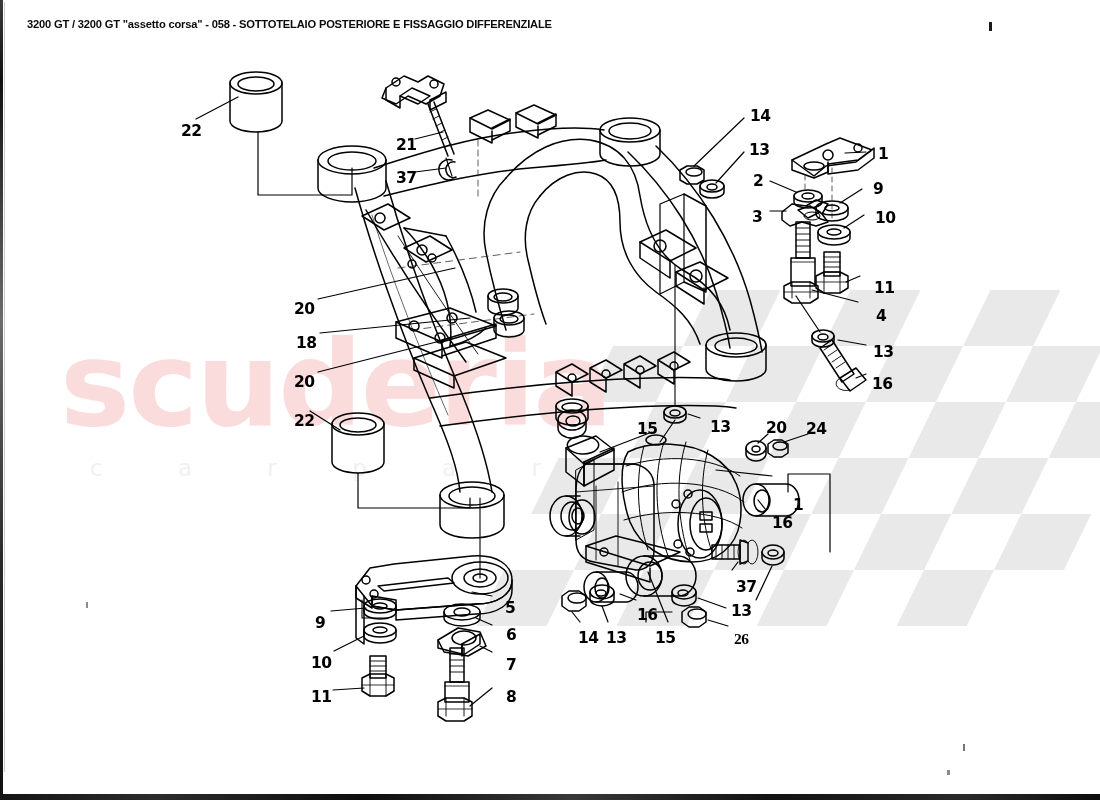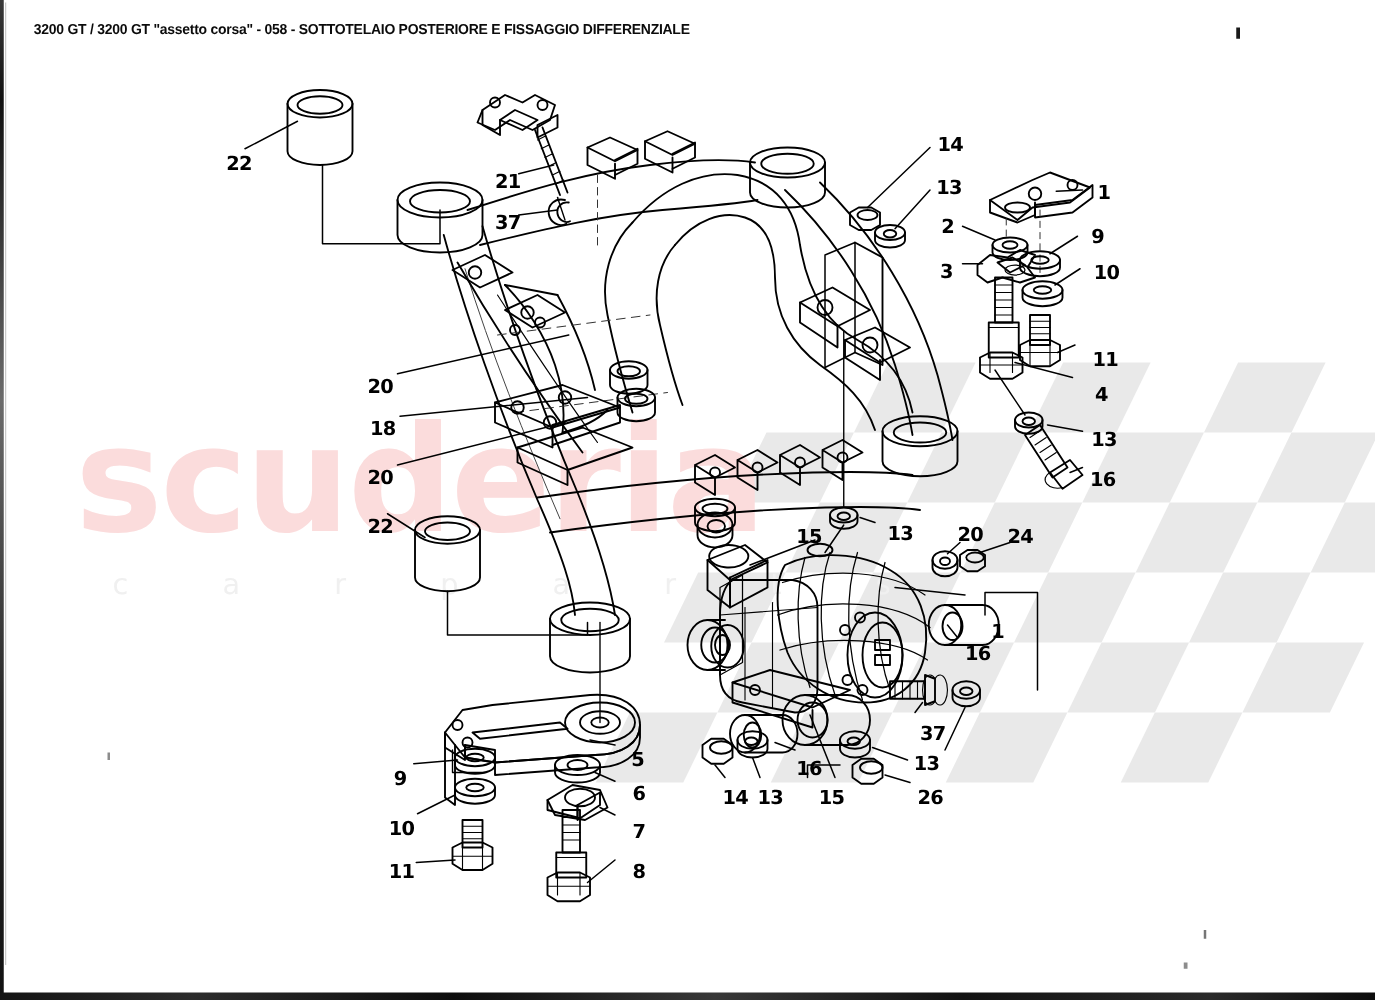--- a/index.html
+++ b/index.html
@@ -600,21 +600,21 @@
       <div class="lbl" style="left: 793px; top: 498px;">1</div>
       <div class="lbl" style="left: 294px; top: 302px;">20</div>
       <div class="lbl" style="left: 296px; top: 336px;">18</div>
       <div class="lbl" style="left: 294px; top: 375px;">20</div>
       <div class="lbl" style="left: 396px; top: 138px; text-align: center;">21</div>
       <div class="lbl" style="left: 181px; top: 124px;">22</div>
       <div class="lbl" style="left: 294px; top: 414px;">22</div>
       <div class="lbl" style="left: 766px; top: 421px;">20</div>
       <div class="lbl" style="left: 806px; top: 422px;">24</div>
       <div class="lbl" style="left: 736px; top: 580px;">37</div>
-      <div class="lbl" style="left: 734px; top: 631px;">26</div>
+      <div class="lbl" style="left: 734px; top: 631px; font-family: Liberation Serif, serif;">26</div>
       <div class="lbl" style="left: 396px; top: 171px;">37</div>
     </div>
 
   <div class="scan-left"></div>
   <div class="scan-left2"></div>
   <div class="scan-bottom"></div>
   <div class="speck" style="left:989px;top:22px;width:3px;height:9px;"></div>
   <div class="speck" style="left:86px;top:602px;width:2px;height:6px;opacity:.5;"></div>
   <div class="speck" style="left:963px;top:744px;width:2px;height:7px;opacity:.6;"></div>
   <div class="speck" style="left:947px;top:770px;width:3px;height:5px;opacity:.5;"></div>

